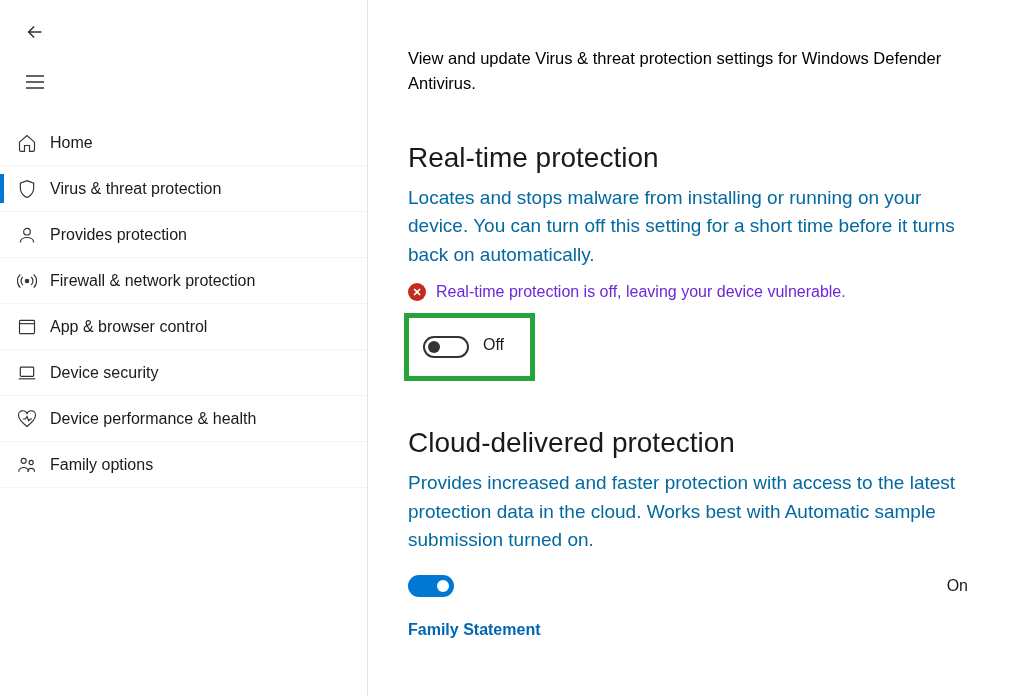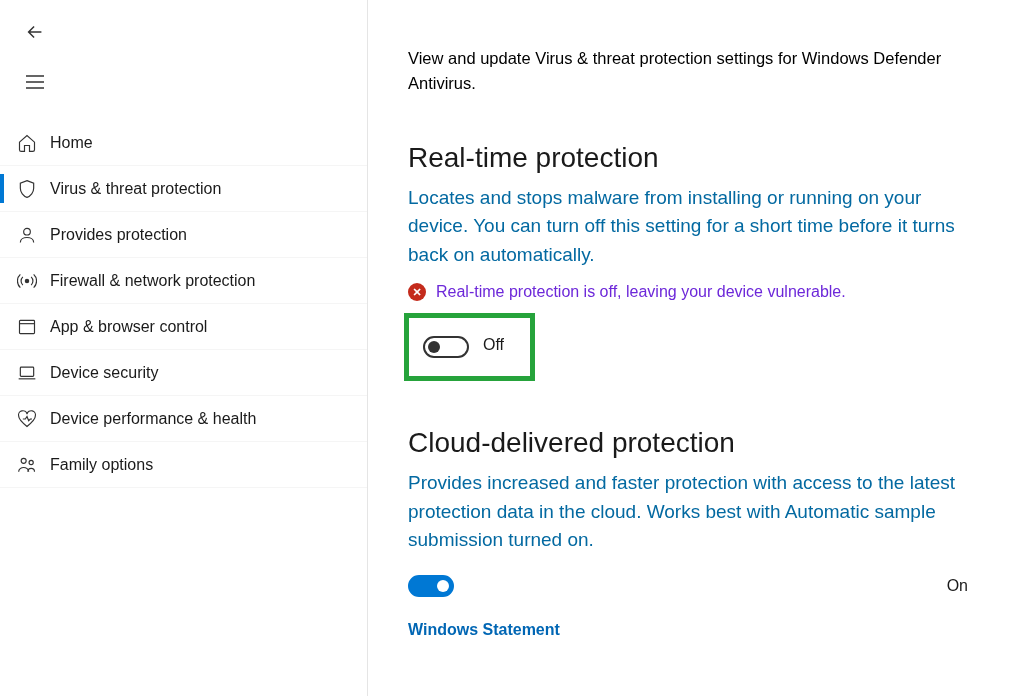--- a/index.html
+++ b/index.html
@@ -280,15 +280,15 @@
     </div>
   </div>
 
   <div class="section">
     <h2 class="section-title">Cloud-delivered protection</h2>
     <p class="section-desc">Provides increased and faster protection with access to the latest protection data in the cloud.  Works best with Automatic sample submission turned on.</p>
     <div class="toggle-row">
       <div class="toggle on"></div>
       <span class="toggle-label">On</span>
     </div>
-    <a class="link">Windows Statement</a>
+    <a class="link">Family Statement</a>
   </div>
 </div>
 
 </body></html>

